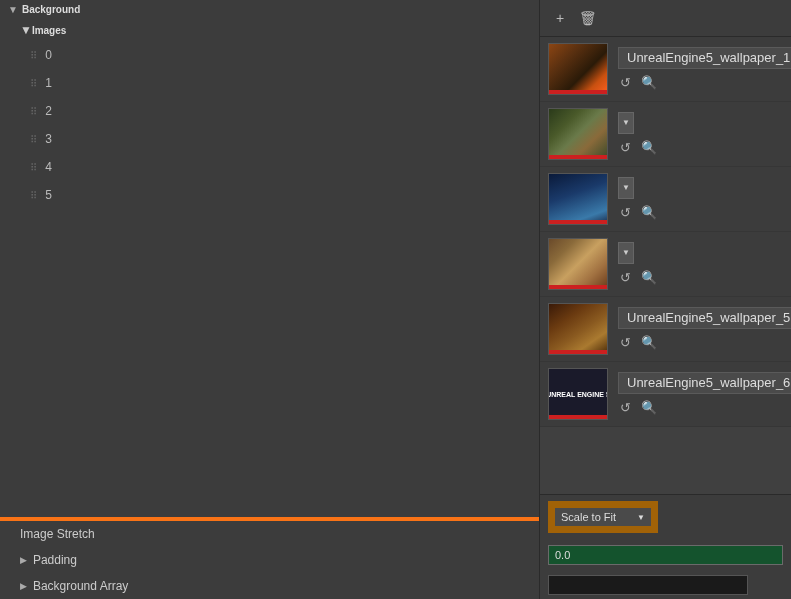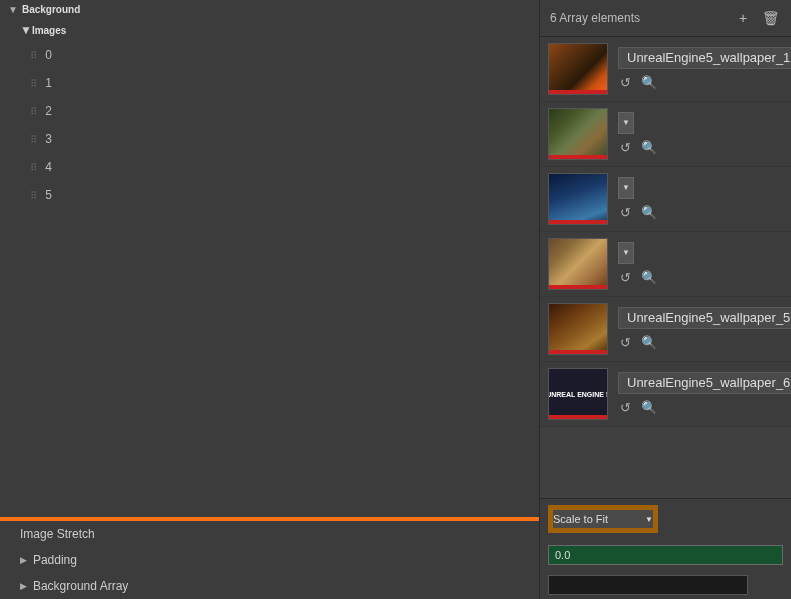--- a/index.html
+++ b/index.html
@@ -255,24 +255,24 @@
 
     .stretch-row {
       display: flex;
       align-items: center;
       padding: 6px 8px;
       gap: 8px;
     }
 
     .stretch-dropdown {
       background: #4a4a4a;
-      border: 5px solid #a16207;
+      border: 7px solid #a16207;
       color: #ddd;
       font-size: 11px;
-      padding: 3px 0;
+      padding: 3px 6px;
       display: flex;
       align-items: center;
       gap: 4px;
       cursor: pointer;
       min-width: 110px;
     }
 
     .stretch-dropdown .dd-arrow {
       margin-left: auto;
       font-size: 8px;
@@ -352,21 +352,20 @@
     <div class="prop-row">
       <span class="arrow-small">▶</span>
       <span class="prop-label">Background Array</span>
     </div>
   </div>
 </div>
 
 <div class="right-panel">
 
   <div class="array-header">
-    <span class="array-count">6 Array elements</span>
     <button class="icon-btn" title="Add">
       <span>+</span>
     </button>
     <button class="icon-btn" title="Delete">
       🗑
     </button>
   </div>
 
   <div class="array-item">
     <div class="thumbnail">

